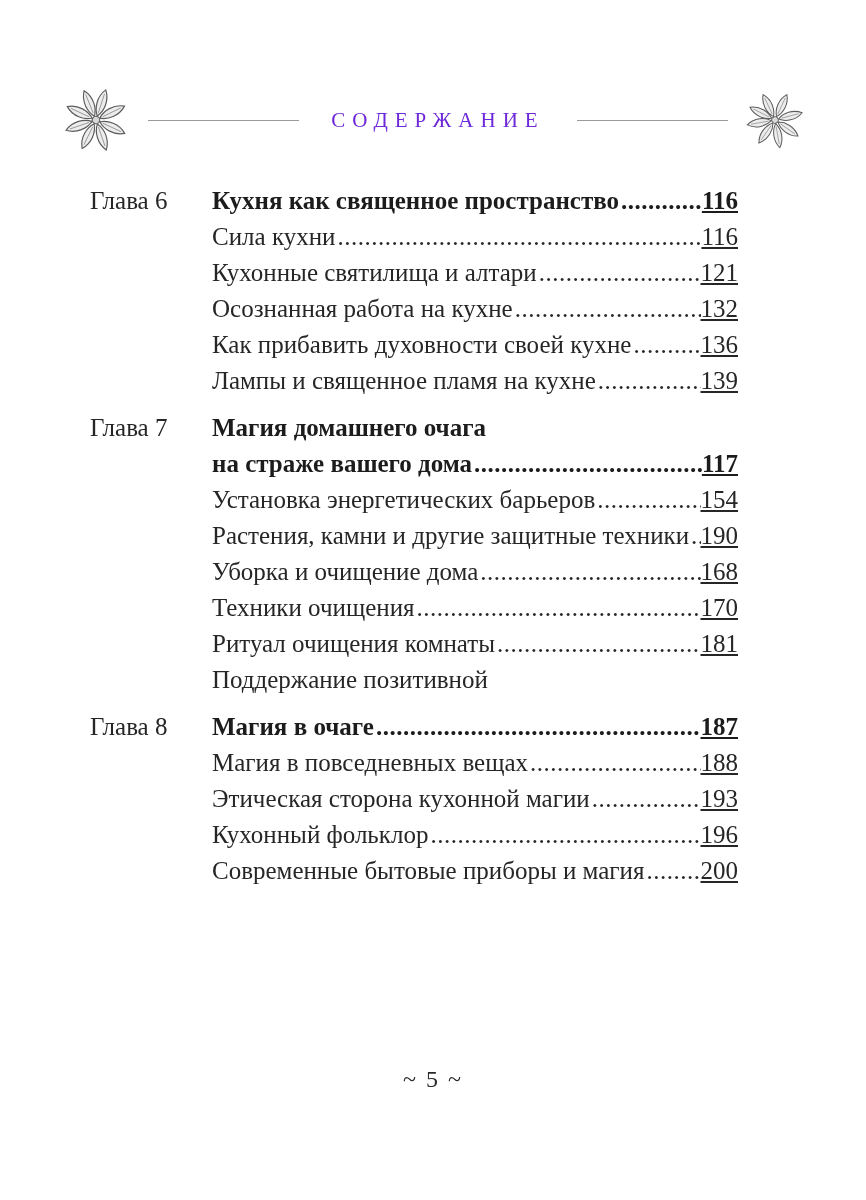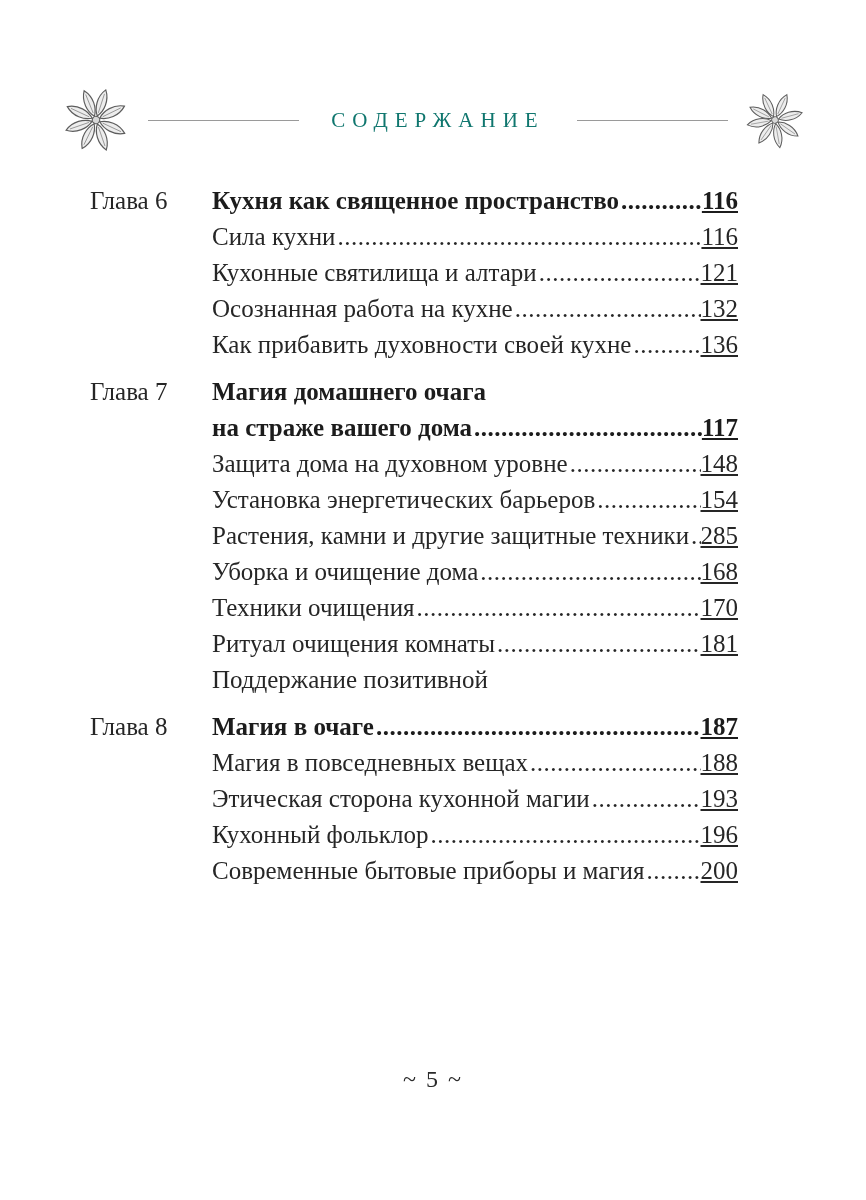--- a/index.html
+++ b/index.html
@@ -24,21 +24,21 @@
   .flower svg { display: block; }
   .rule {
     flex: 1 1 auto; height: 0;
     border-top: 1.5px solid #9a9a9a;
     margin: 0 14px;
   }
   .header-title {
     flex: 0 0 auto;
     font-size: 21px;
     letter-spacing: 7px;
-    color: #0f766e;
+    color: #6d28d9;
     padding: 0 18px;
     white-space: nowrap;
   }
 
   
   .toc {
     position: absolute; top: 183px;
     left: 90px; right: 128px;
   }
   .chapter { margin-top: 11px; }
@@ -193,49 +193,49 @@
             <div class="row">
               <span class="txt">Осознанная работа на кухне</span>
               <span class="leader"></span>
               <span class="pagenum">132</span>
             </div>
             <div class="row">
               <span class="txt">Как прибавить духовности своей кухне</span>
               <span class="leader"></span>
               <span class="pagenum">136</span>
             </div>
+            <div class="row">
+              <span class="txt">Лампы и священное пламя на кухне</span>
+              <span class="leader"></span>
+              <span class="pagenum">139</span>
+            </div>
           </div>
         </div>
       </div>
       <div class="chapter">
         <div class="chap-grid">
           <div class="chap-label">Глава 7</div>
           <div class="chap-body">
             <div class="row bold">
               <span class="txt">Магия домашнего очага</span>
             </div>
             <div class="row bold">
               <span class="txt">на страже вашего дома</span>
               <span class="leader"></span>
               <span class="pagenum">117</span>
             </div>
             <div class="row">
-              <span class="txt">Защита дома на духовном уровне</span>
-              <span class="leader"></span>
-              <span class="pagenum">148</span>
-            </div>
-            <div class="row">
               <span class="txt">Установка энергетических барьеров</span>
               <span class="leader"></span>
               <span class="pagenum">154</span>
             </div>
             <div class="row">
               <span class="txt">Растения, камни и другие защитные техники</span>
               <span class="leader"></span>
-              <span class="pagenum">285</span>
+              <span class="pagenum">190</span>
             </div>
             <div class="row">
               <span class="txt">Уборка и очищение дома</span>
               <span class="leader"></span>
               <span class="pagenum">168</span>
             </div>
             <div class="row">
               <span class="txt">Техники очищения</span>
               <span class="leader"></span>
               <span class="pagenum">170</span>

